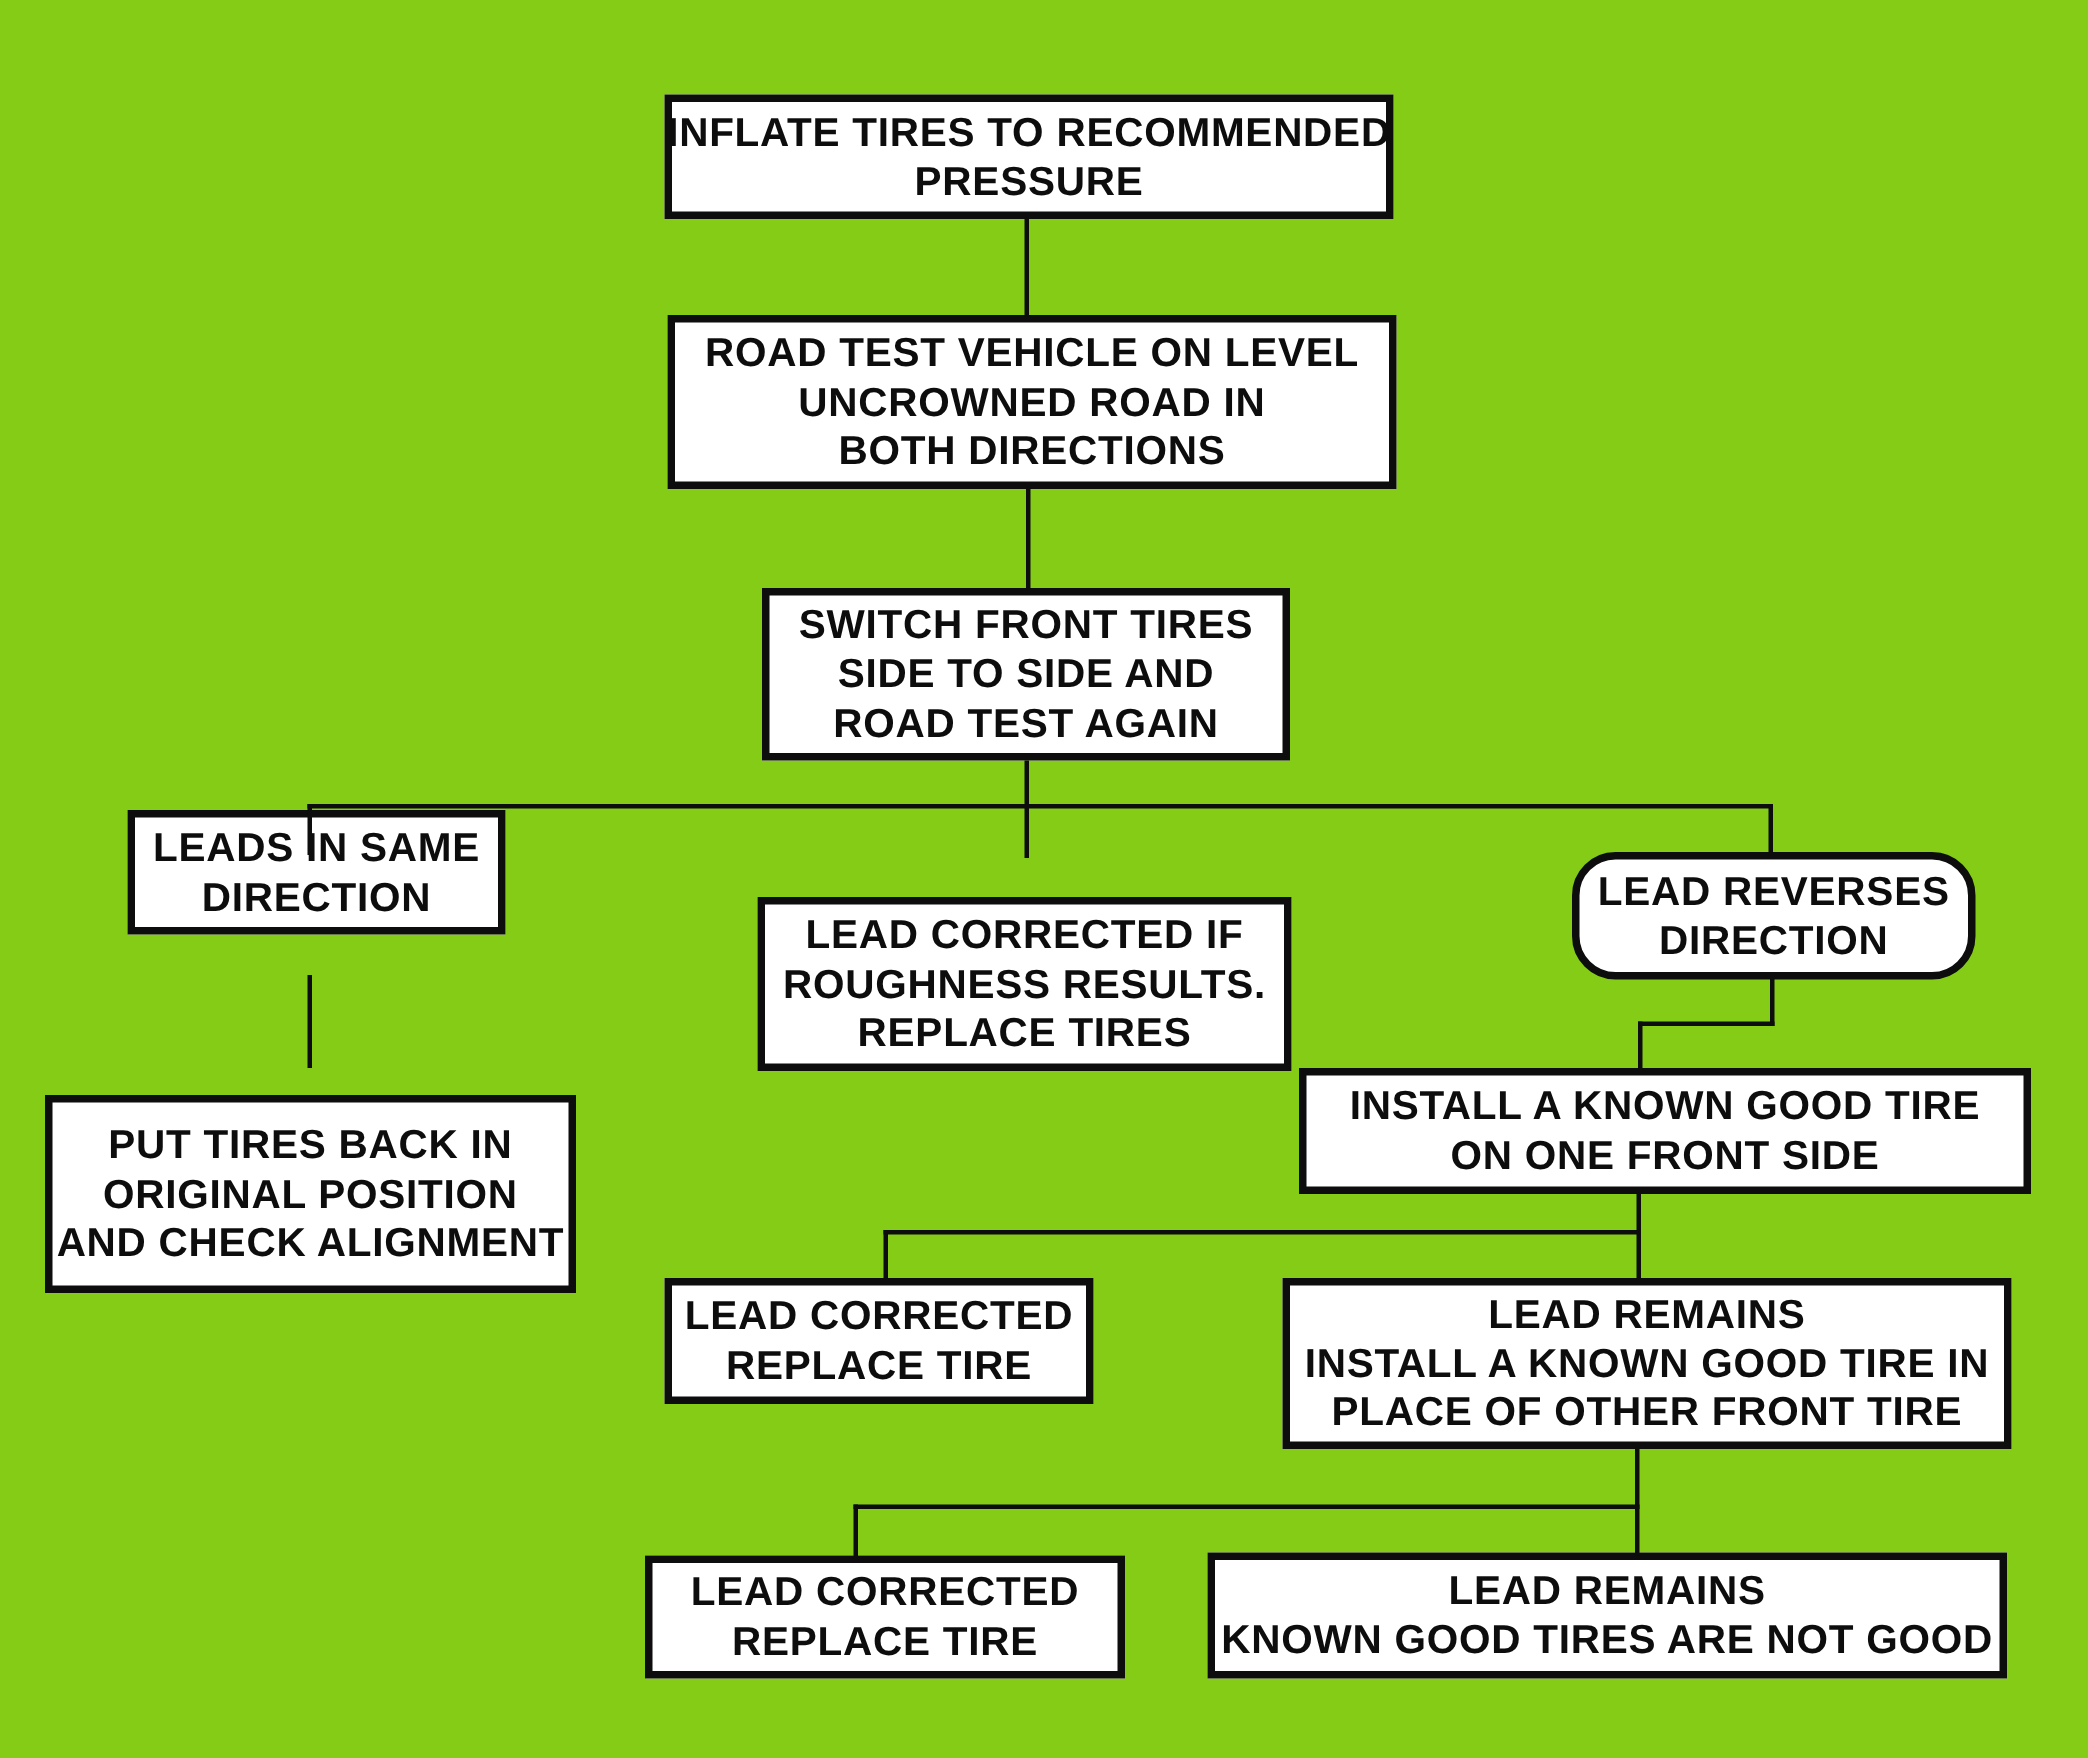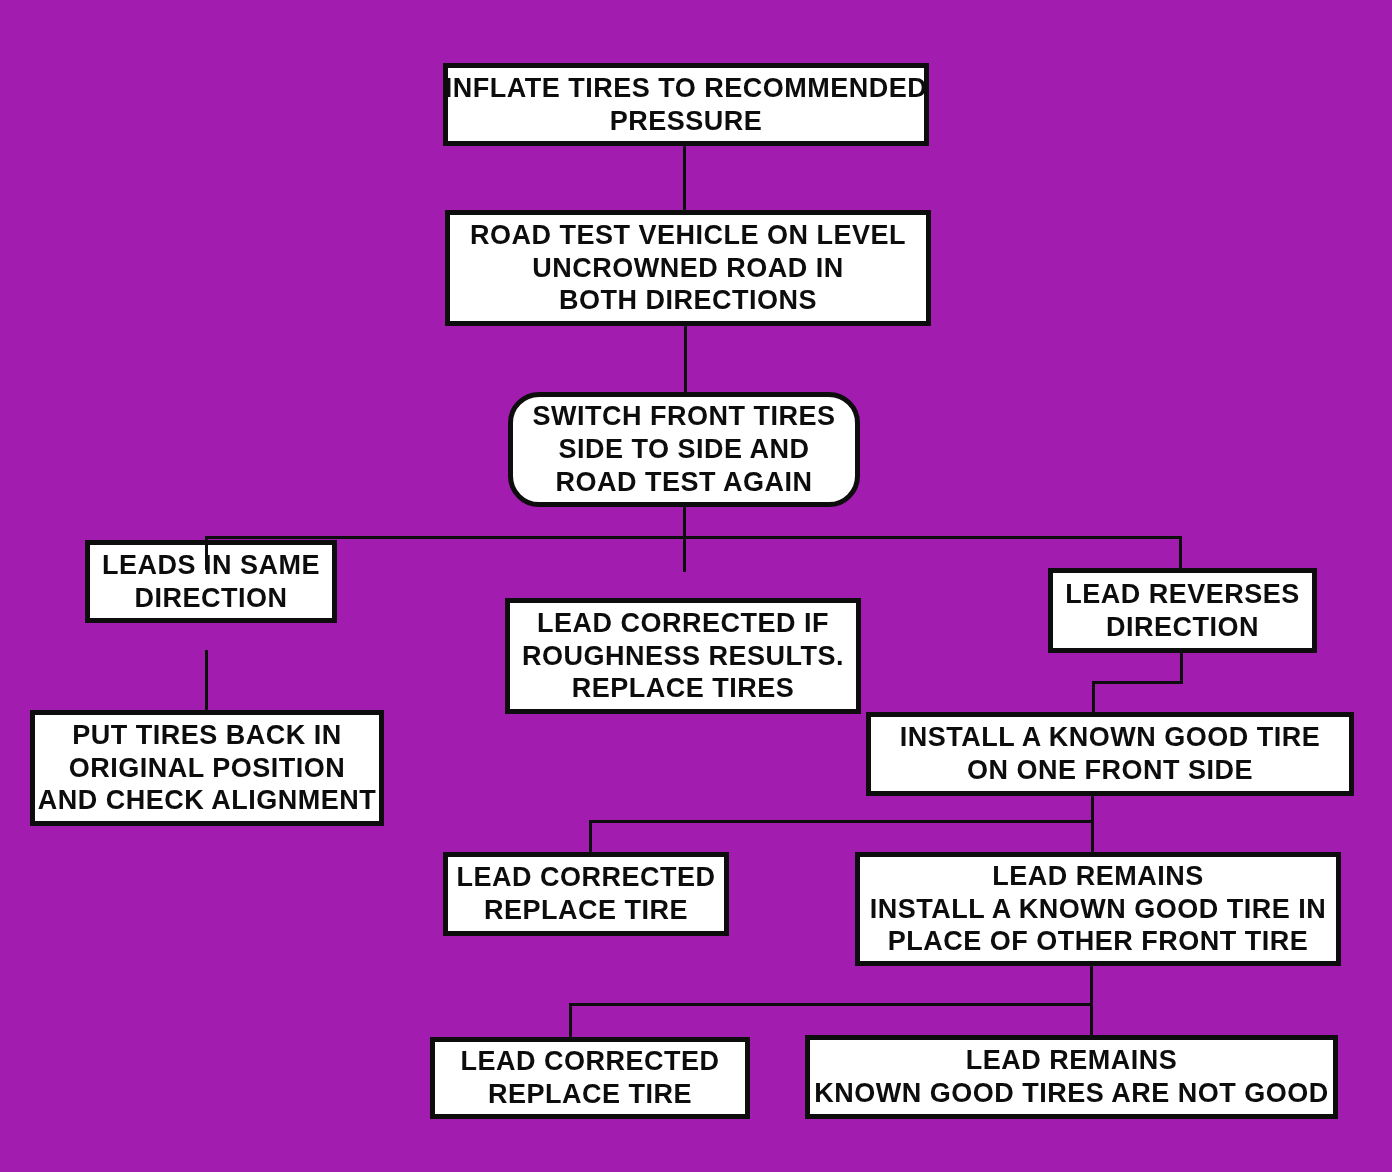--- a/index.html
+++ b/index.html
@@ -1,20 +1,20 @@
 <!DOCTYPE html>
 <html><head>
 <meta charset="utf-8">
 <style>
   html,body{margin:0;padding:0;background:#ffffff;}
   .canvas{
     position:relative;
     width:1392px;
     height:1172px;
-    background:#a21caf;
+    background:#84cc16;
     font-family:"Liberation Sans","DejaVu Sans",sans-serif;
     color:#0d0d0d;
   }
   .node{
     position:absolute;
     box-sizing:border-box;
     border:5px solid #0d0d0d;
     background:#ffffff;
     display:flex;
     align-items:center;
@@ -26,25 +26,25 @@
     letter-spacing:0.5px;
     line-height:1.22;
   }
   .link{
     position:absolute;
     background:#0d0d0d;
   }
   
   #n1 {left:443px;  top:63px;   width:486px; height:83px;}
   #n2 {left:445px;  top:210px;  width:486px; height:116px;}
-  #n3 {left:508px;  top:392px;  width:352px; height:115px;border-radius:31px;}
+  #n3 {left:508px;  top:392px;  width:352px; height:115px;}
   #n4 {left:85px;   top:540px;  width:252px; height:83px;}
   #n5 {left:505px;  top:598px;  width:356px; height:116px;}
-  #n6 {left:1048px; top:568px;  width:269px; height:85px;}
-  #n7 {left:30px;   top:710px;  width:354px; height:116px;}
+  #n6 {left:1048px; top:568px;  width:269px; height:85px;border-radius:29px;}
+  #n7 {left:30px;   top:730px;  width:354px; height:132px;}
   #n8 {left:853px;  top:712px;  width:488px; height:84px;margin-left:13px;}
   #n9 {left:443px;  top:852px;  width:286px; height:84px;}
   #n10{left:855px;  top:852px;  width:486px; height:114px;}
   #n11{left:430px;  top:1037px; width:320px; height:82px;}
   #n12{left:805px;  top:1035px; width:533px; height:84px;}
 </style>
 </head>
 <body>
 
 <div class="canvas">

